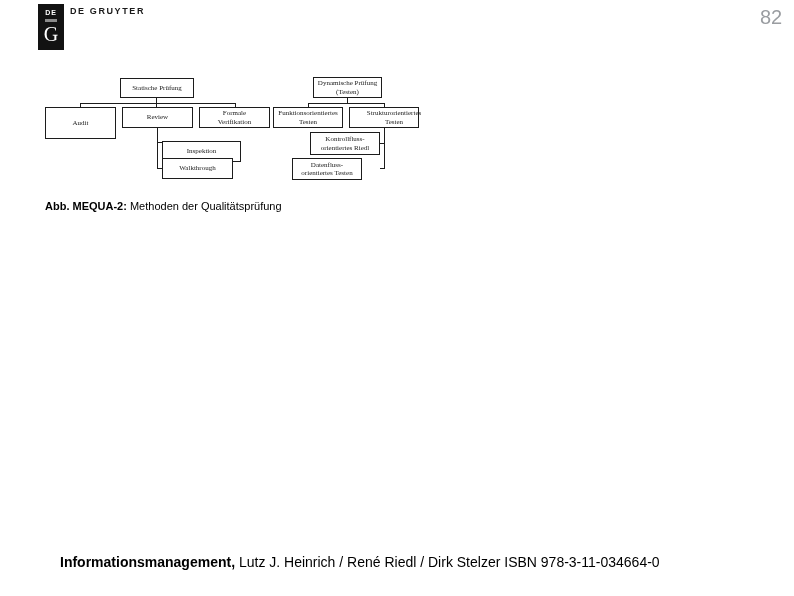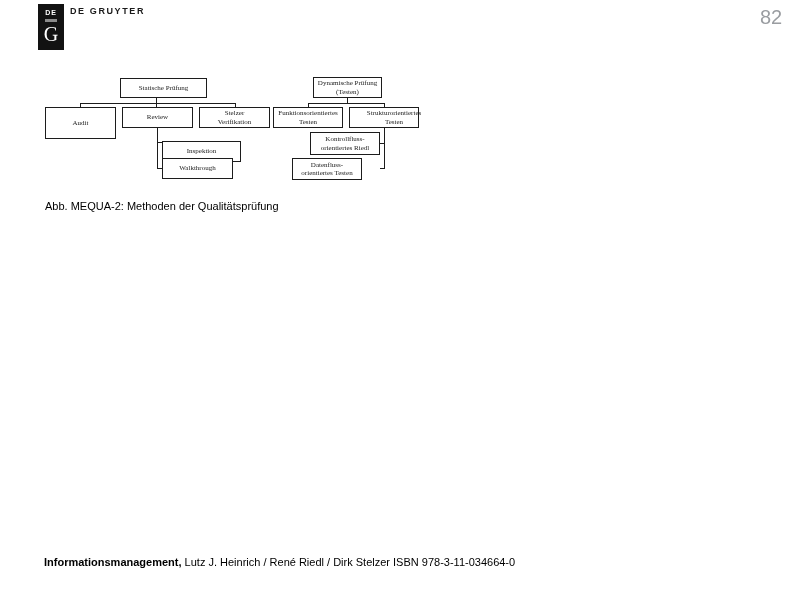--- a/index.html
+++ b/index.html
@@ -68,21 +68,21 @@
     line-height: 8.5px;
     display: flex;
     align-items: center;
     justify-content: center;
     text-align: center;
     white-space: pre-line;
   }
   .cline { position: absolute; background: #1c1c1c; }
 
   
-  .n-statische   { left: 120px; top: 78px;  width: 87px; height: 20px; }
+  .n-statische   { left: 120px; top: 78px;  width: 74px; height: 20px; }
   .n-dynamische  { left: 313px; top: 77px;  width: 69px; height: 21px; }
   .n-audit       { left: 45px;  top: 107px; width: 71px; height: 32px; }
   .n-review      { left: 122px; top: 107px; width: 71px; height: 21px; }
   .n-formale     { left: 199px; top: 107px; width: 71px; height: 21px; }
   .n-funktions   { left: 273px; top: 107px; width: 70px; height: 21px; }
   .n-struktur    { left: 349px; top: 107px; width: 70px; height: 21px; padding-left: 20px; }
   .n-inspektion  { left: 162px; top: 141px; width: 79px; height: 21px; }
   .n-walkthrough { left: 162px; top: 158px; width: 71px; height: 21px; }
   .n-kontroll    { left: 310px; top: 132px; width: 70px; height: 23px; }
   .n-datenfluss  { left: 292px; top: 158px; width: 70px; height: 22px; }
@@ -104,27 +104,27 @@
   .c14 { left: 380px; top: 143px; width: 4px;   height: 1px;  }
   .c15 { left: 380px; top: 168px; width: 4px;   height: 1px;  }
 
   
   .caption {
     position: absolute;
     left: 45px; top: 200px;
     font-size: 11px;
     color: #000000;
   }
-  .caption b { font-weight: normal; }
+  .caption b { font-weight: bold; }
 
   
   .footer {
     position: absolute;
-    left: 44px; top: 555px;
-    font-size: 11px;
+    left: 60px; top: 555px;
+    font-size: 14px;
     line-height: 14.5px;
     color: #000000;
   }
   .footer b { font-weight: bold; }
 </style>
 </head>
 <body>
 
 <div class="page">
 
@@ -152,21 +152,21 @@
     <div class="cline c12"></div>
     <div class="cline c13"></div>
     <div class="cline c14"></div>
     <div class="cline c15"></div>
 
     <div class="dbox n-statische">Statische Prüfung</div>
     <div class="dbox n-dynamische">Dynamische Prüfung
 (Testen)</div>
     <div class="dbox n-audit">Audit</div>
     <div class="dbox n-review">Review</div>
-    <div class="dbox n-formale">Stelzer
+    <div class="dbox n-formale">Formale
 Verifikation</div>
     <div class="dbox n-funktions">Funktionsorientiertes
 Testen</div>
     <div class="dbox n-struktur">Strukturorientiertes
 Testen</div>
     <div class="dbox n-inspektion">Inspektion</div>
     <div class="dbox n-walkthrough">Walkthrough</div>
     <div class="dbox n-kontroll">Kontrollfluss-
 orientiertes Riedl</div>
     <div class="dbox n-datenfluss">Datenfluss-

